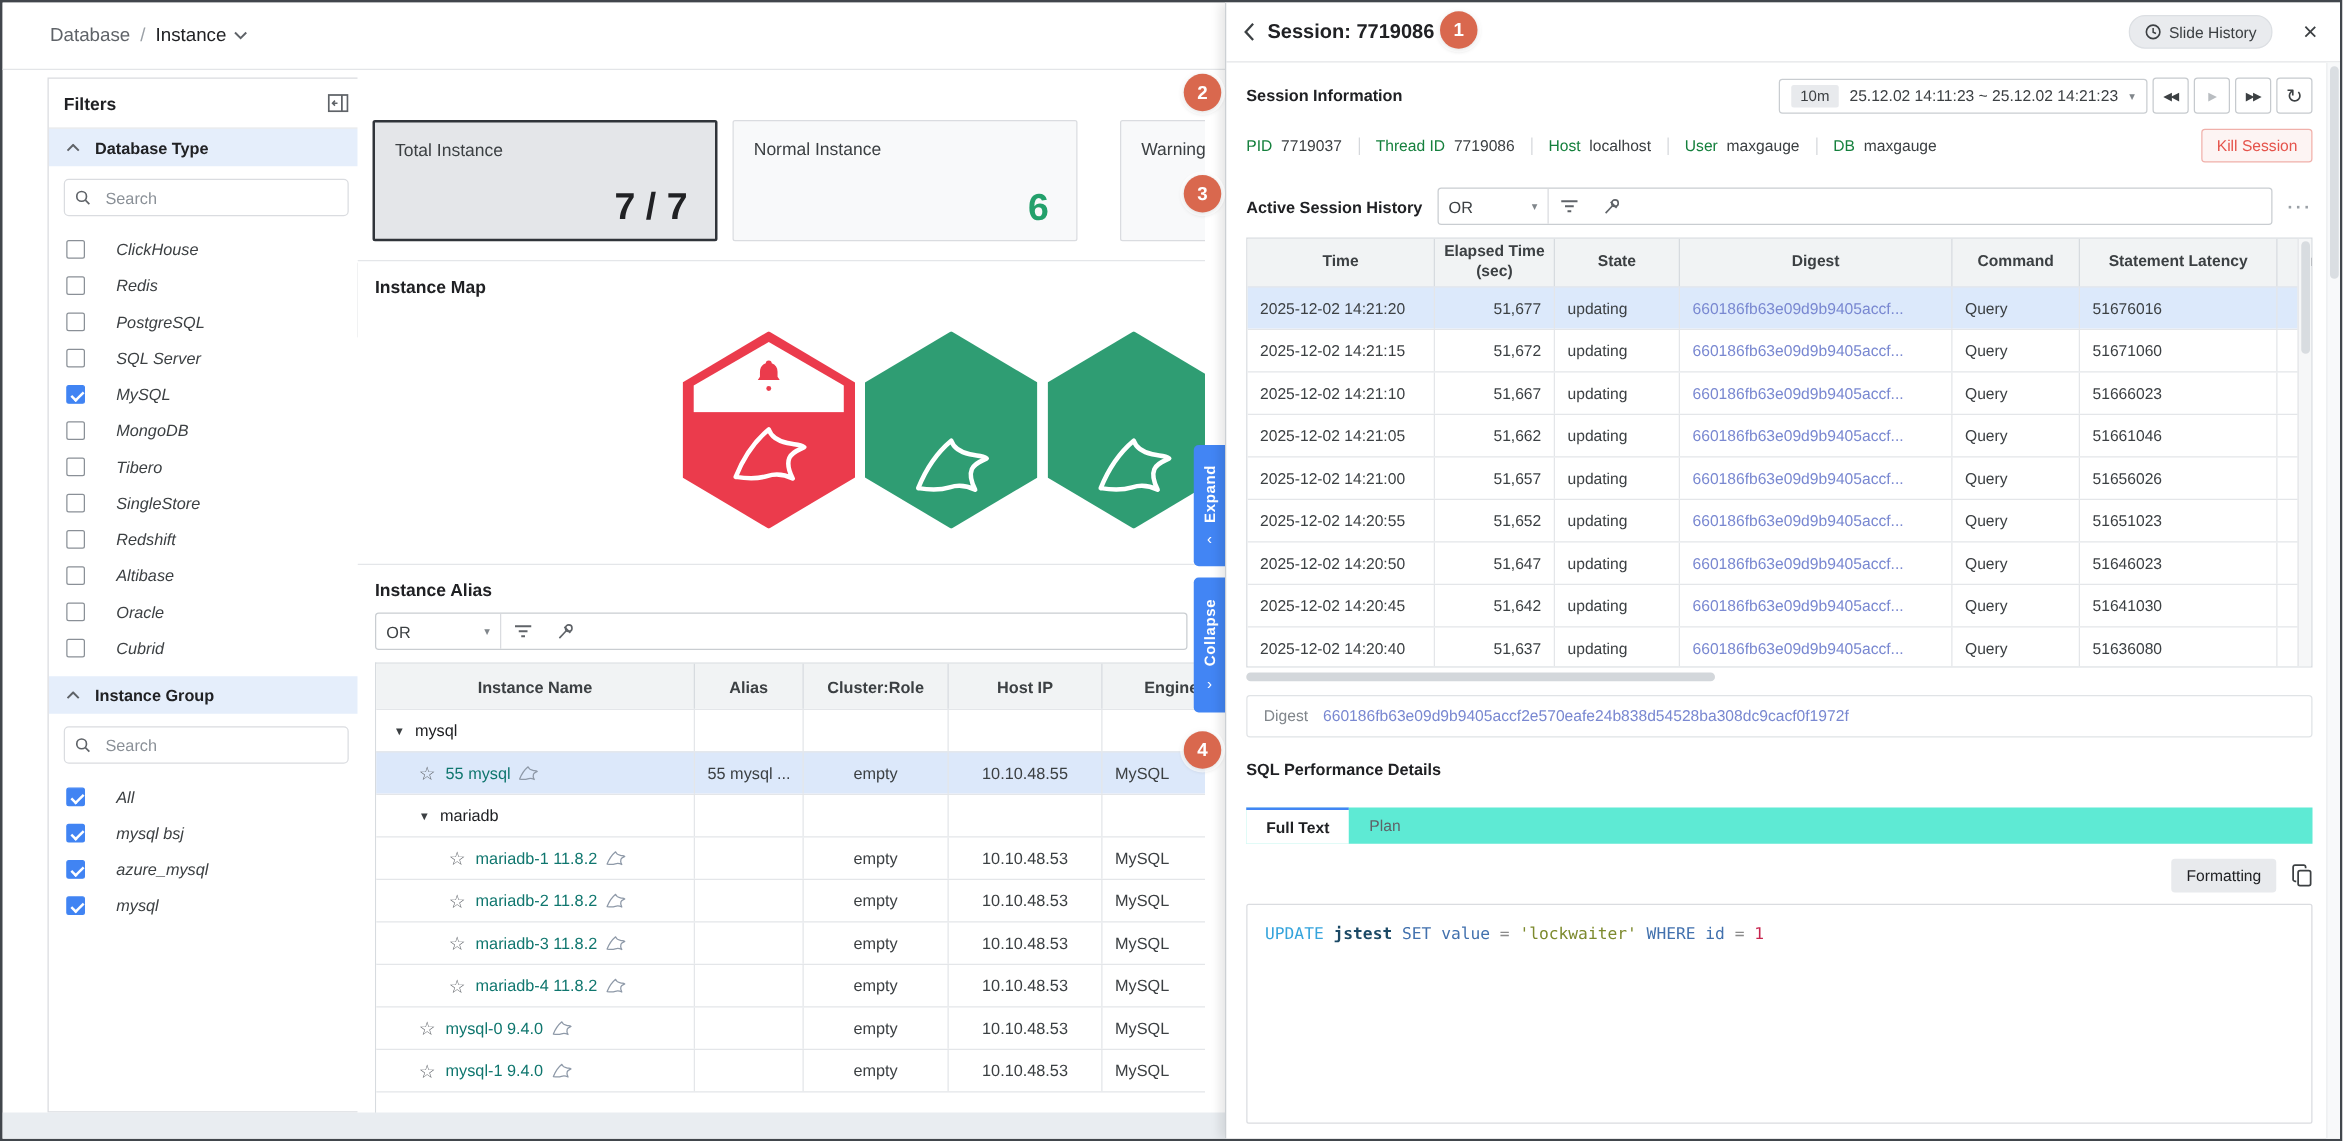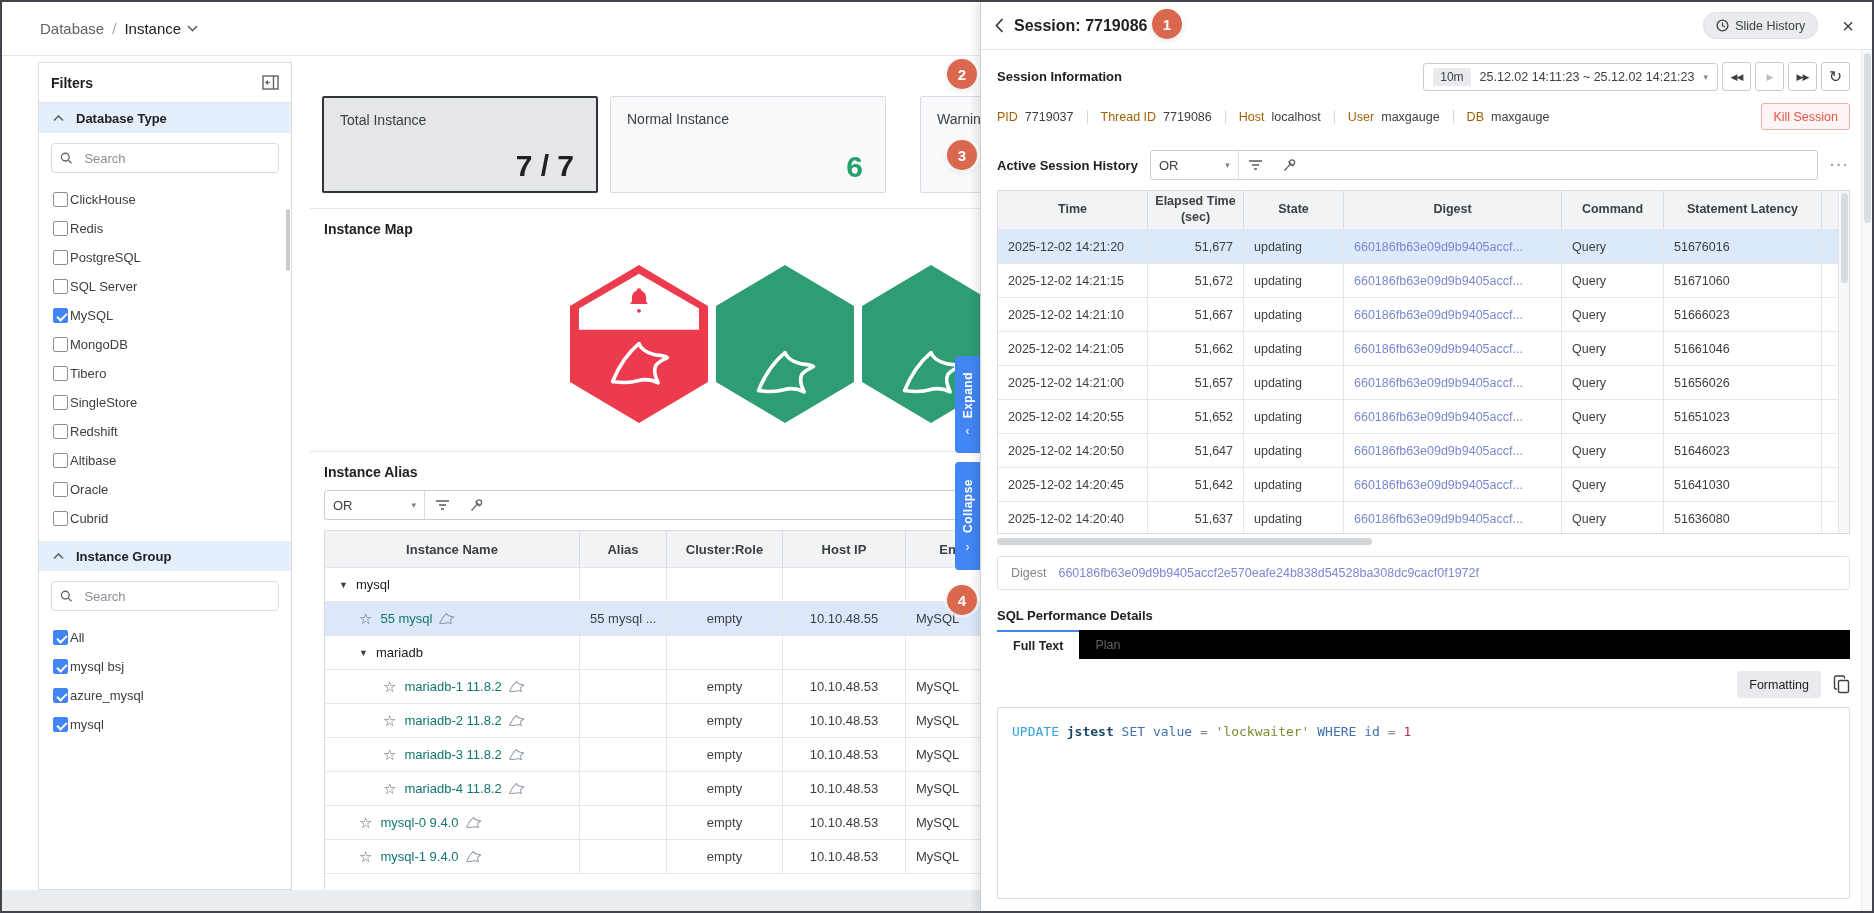--- a/index.html
+++ b/index.html
@@ -18,29 +18,29 @@
   
   .sidebar { position:absolute; left:36px; top:60px; width:254px; height:828px; border:1px solid #dadce0; background:#fff; overflow:hidden; }
   .sidebar-header { height:40px; display:flex; align-items:center; justify-content:space-between; padding:0 12px; border-bottom:1px solid #e3e5e8; }
   .sidebar-title { font-size:14px; font-weight:bold; color:#202124; }
   .section-head { height:30px; background:#e5eefb; display:flex; align-items:center; gap:12px; padding:0 14px; cursor:pointer; }
   .section-head .sec-label { font-size:13px; font-weight:bold; color:#202124; }
   .search-wrap { margin:10px 12px; height:30px; border:1px solid #dadce0; border-radius:4px; display:flex; align-items:center; padding:0 8px; gap:12px; background:#fff; }
   .search-wrap input { border:none; outline:none; font-size:13px; color:#3c4043; width:100%; font-family:"Liberation Sans",sans-serif; }
   .search-wrap input::placeholder { color:#8a9097; }
   .check-list { position:relative; padding:2px 0 8px 0; }
-  .check-item { display:flex; align-items:center; gap:2px; height:29px; padding-left:14px; cursor:pointer; }
+  .check-item { display:flex; align-items:center; gap:25px; height:29px; padding-left:14px; cursor:pointer;font-style:italic; }
   .cb { width:15px; height:15px; border:1.5px solid #8a9097; border-radius:2px; background:#fff; position:relative; flex:0 0 auto; }
   .cb.checked { background:#4184f3; border-color:#4184f3; }
   .cb.checked::after { content:""; position:absolute; left:2.5px; top:3.5px; width:8px; height:4px; border-left:2px solid #fff; border-bottom:2px solid #fff; transform:rotate(-45deg); }
   .cb-label { font-size:13px; color:#3c4043; }
   .sb-thumb { position:absolute; right:1px; top:26px; width:4px; height:62px; background:#c7cbcf; border-radius:2px; }
 
   
-  .middle { position:absolute; left:308px; top:54px; width:678px; height:836px; background:#fff; overflow:hidden; }
+  .middle { position:absolute; left:284px; top:54px; width:678px; height:836px; background:#fff; overflow:hidden; }
   .sum-card { position:absolute; top:40px; width:276px; height:97px; border:1px solid #dadce0; border-radius:2px; background:#f8f9fa; cursor:pointer; }
   .sum-card.selected { background:#e4e6e9; border:2px solid #30343a; }
   .sum-card .card-label { position:absolute; left:16px; top:14px; font-size:14px; color:#3c4043; white-space:nowrap; }
   .sum-card .card-value { position:absolute; right:22px; bottom:8px; font-size:30px; font-weight:bold; color:#202124; }
   .sum-card .card-value.green { color:#23a06b; }
 
   .map-panel { position:absolute; left:0; top:152px; width:100%; height:244px; border-top:1px solid #e4e6e9; border-bottom:1px solid #e4e6e9; }
   .panel-title { font-size:14px; font-weight:bold; color:#202124; padding:12px 0 0 14px; }
   .hex { position:absolute; top:56px; width:138px; height:158px; clip-path:polygon(50% 0%,100% 26%,100% 74%,50% 100%,0% 74%,0% 26%); }
   .hex-warning { background:#eb3b4c; }
@@ -98,21 +98,21 @@
   .dur-chip { background:#e8eaed; border-radius:2px; font-size:12px; color:#3c4043; padding:2px 7px; }
   .range-txt { font-size:12.5px; color:#3c4043; white-space:nowrap; }
   .nav-btn { width:29px; height:29px; border:1px solid #c6cace; border-radius:3px; background:#fff; display:flex; align-items:center; justify-content:center; cursor:pointer; color:#3c4043; }
   .nav-btn.disabled { color:#b9bdc1; cursor:default; }
   .nav-glyph { font-size:9px; letter-spacing:-1px; }
   .nav-glyph.refresh { font-size:16px; letter-spacing:0; }
 
   .si-row2 { display:flex; align-items:center; justify-content:space-between; margin-top:12px; }
   .fields { display:flex; align-items:center; font-size:12.5px; }
   .fld { display:flex; gap:7px; align-items:center; }
-  .fld .fl { color:#a16207; }
+  .fld .fl { color:#15803d; }
   .fld .fv { color:#3c4043; }
   .fsep { width:1px; height:14px; background:#d5d8dc; margin:0 13px; }
   .kill-btn { height:27px; padding:0 11px; border:1px solid #f0b0aa; border-radius:3px; color:#e5534b; background:#fdf4f3; font-size:12.5px; cursor:pointer; font-family:"Liberation Sans",sans-serif; }
 
   .ash-row1 { margin-top:20px; display:flex; align-items:center; }
   .ash-toolbar { flex:1; margin-left:12px; height:30px; border:1px solid #c9cdd1; border-radius:3px; display:flex; align-items:stretch; background:#fff; }
   .ash-toolbar .or-seg { width:88px; }
   .more-dots { font-size:14px; font-weight:bold; color:#9aa0a6; letter-spacing:2px; margin-left:12px; cursor:pointer; }
 
   .ash-wrap { position:relative; margin-top:10px; border:1px solid #d7dbdf; overflow:hidden; height:344px; }
@@ -126,21 +126,21 @@
   .digest-link { color:#7988d1; cursor:pointer; }
   .vscroll { position:absolute; right:0; top:0; bottom:0; width:11px; background:#f6f7f8; border-left:1px solid #e3e5e8; }
   .vscroll .vthumb { position:absolute; top:2px; left:2px; width:7px; height:90px; background:#d8dce0; border-radius:4px; }
   .hscroll { height:9px; margin-top:3px; position:relative; }
   .hscroll .hthumb { position:absolute; left:0; top:1px; height:7px; width:44%; background:#d3d7db; border-radius:4px; }
 
   .digest-box { margin-top:10px; height:34px; border:1px solid #e0e3e6; border-radius:3px; display:flex; align-items:center; padding:0 13px; gap:12px; font-size:12.5px; }
   .digest-box .dl { color:#80868b; }
 
   .sqlp { margin-top:18px; display:flex; flex-direction:column; flex:1; min-height:0; }
-  .tabbar { margin-top:7px; height:29px; background:#000000; display:flex; align-items:stretch; }
+  .tabbar { margin-top:23px; height:29px; background:#5eead4; display:flex; align-items:stretch; }
   .tab { padding:0 16px; display:flex; align-items:center; font-size:12.5px; color:#5f6368; cursor:pointer; }
   .tab.active { background:#fff; border-top:2px solid #4285f4; color:#202124; font-weight:bold; }
   .fmt-row { margin-top:12px; display:flex; align-items:center; justify-content:flex-end; gap:12px; }
   .fmt-btn { height:27px; padding:0 12px; background:#e8eaed; border:none; border-radius:3px; font-size:12.5px; color:#202124; cursor:pointer; font-family:"Liberation Sans",sans-serif; }
   .copy-icon { cursor:pointer; display:flex; }
   .code-box { margin:9px 0 12px 0; border:1px solid #dadce0; border-radius:2px; flex:1; background:#fff; padding:16px 14px; overflow:hidden; }
   .code-line { font-family:"DejaVu Sans Mono", monospace; font-size:13px; white-space:pre; }
   .tk-k1 { color:#35a4dc; }
   .tk-id { color:#1b4965; font-weight:bold; }
   .tk-k2 { color:#4271ae; }

